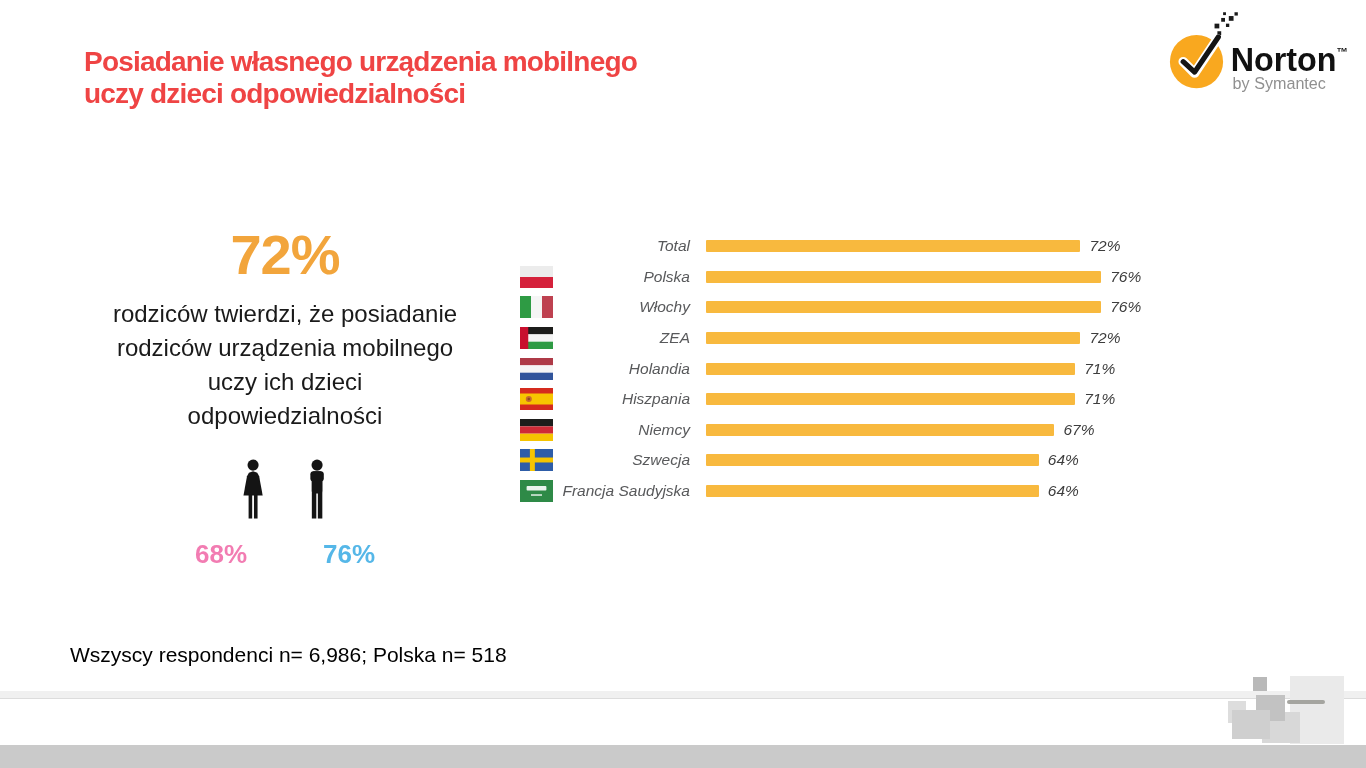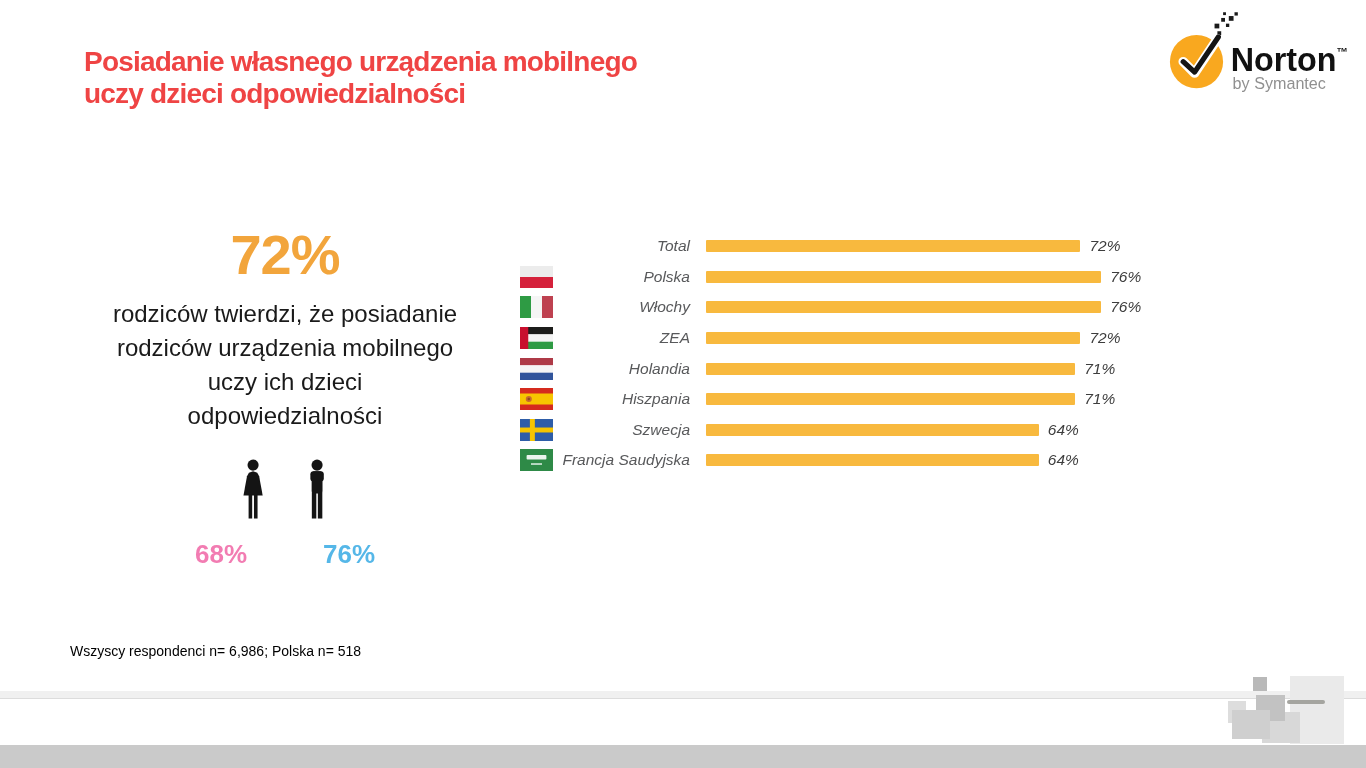--- a/index.html
+++ b/index.html
@@ -35,21 +35,21 @@
   .flag { width:33px; height:22px; margin-right:7px; flex:0 0 33px; }
   .flag svg { width:100%; height:100%; display:block; }
   .clabel {
     flex:0 0 146px; text-align:right; padding-right:16px;
     font-size:15.5px; color:#58595b; white-space:nowrap;
   }
   .cbar { height:12px; border-radius:1px; flex:0 0 auto; }
   .cval { margin-left:9px; font-size:15.5px; color:#3d3d3d; }
 
   
-  .footnote { position:absolute; left:70px; top:643px; font-size:14px; color:#000; }
+  .footnote { position:absolute; left:70px; top:643px; font-size:21px; color:#000; }
 
   
   .thin-line {
     position:absolute; left:0; top:691px; width:1366px; height:8px;
     background:#f0f0f0; border-bottom:1px solid #dcdcdc; z-index:1;
   }
   .bottom-band {
     position:absolute; left:0; bottom:0; width:1366px; height:23px;
     background:#cacaca; z-index:1;
   }
@@ -174,20 +174,32 @@
           <circle cx="16" cy="20" r="2.2" fill="#8C4A1F"></circle>
         </svg>
       </span>
       <span class="clabel">Hiszpania</span>
       <span class="cbar" style="width: 369.2px; background: rgb(248, 185, 62);"></span>
       <span class="cval">71%</span>
     </div>
     <div class="crow">
       <span class="flag">
         <svg viewBox="0 0 60 40">
+          <rect width="60" height="13.4" fill="#1D1D1B"></rect>
+          <rect y="13.4" width="60" height="13.3" fill="#CE2B37"></rect>
+          <rect y="26.7" width="60" height="13.3" fill="#F5C400"></rect>
+        </svg>
+      </span>
+      <span class="clabel">Niemcy</span>
+      <span class="cbar" style="width: 348.4px; background: rgb(248, 185, 62);"></span>
+      <span class="cval">67%</span>
+    </div>
+    <div class="crow">
+      <span class="flag">
+        <svg viewBox="0 0 60 40">
           <rect width="60" height="40" fill="#2E5DA8"></rect>
           <rect x="18" width="9" height="40" fill="#F5C400"></rect>
           <rect y="15.5" width="60" height="9" fill="#F5C400"></rect>
         </svg>
       </span>
       <span class="clabel">Szwecja</span>
       <span class="cbar" style="width: 332.8px; background: rgb(248, 185, 62);"></span>
       <span class="cval">64%</span>
     </div>
     <div class="crow">

